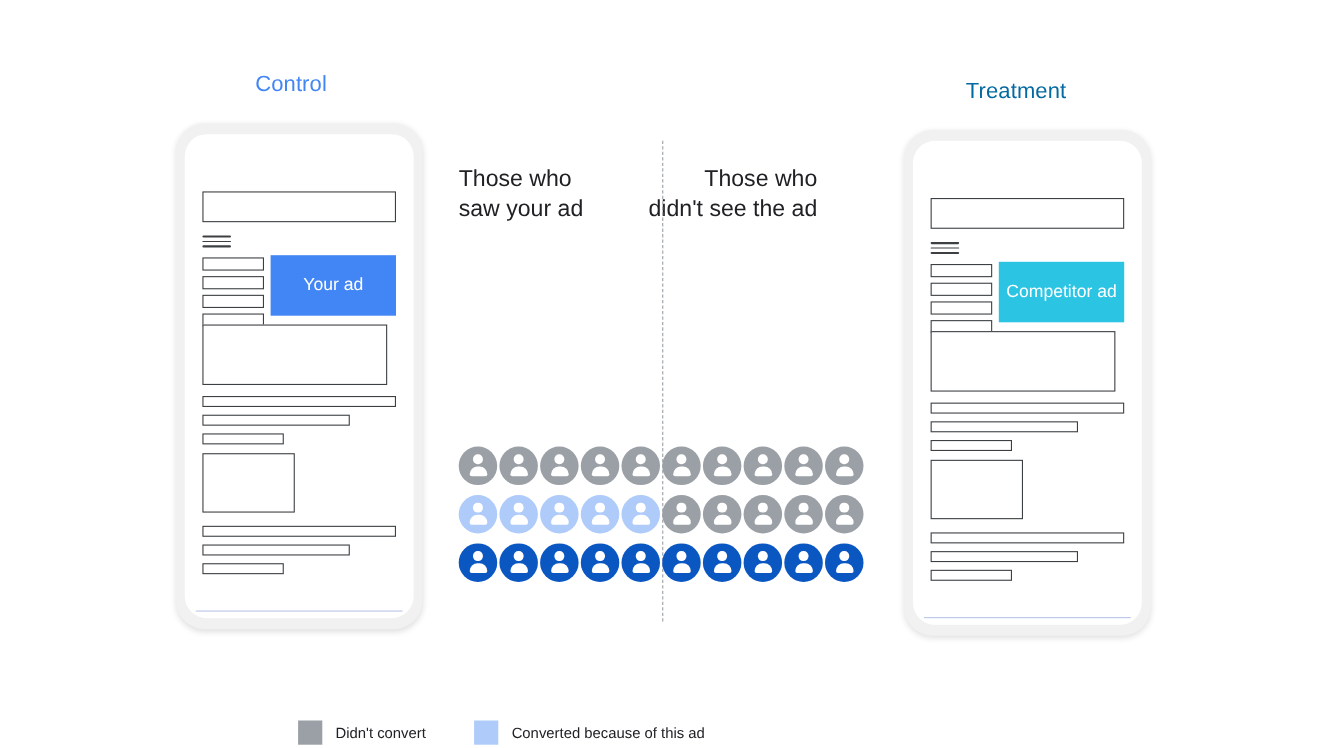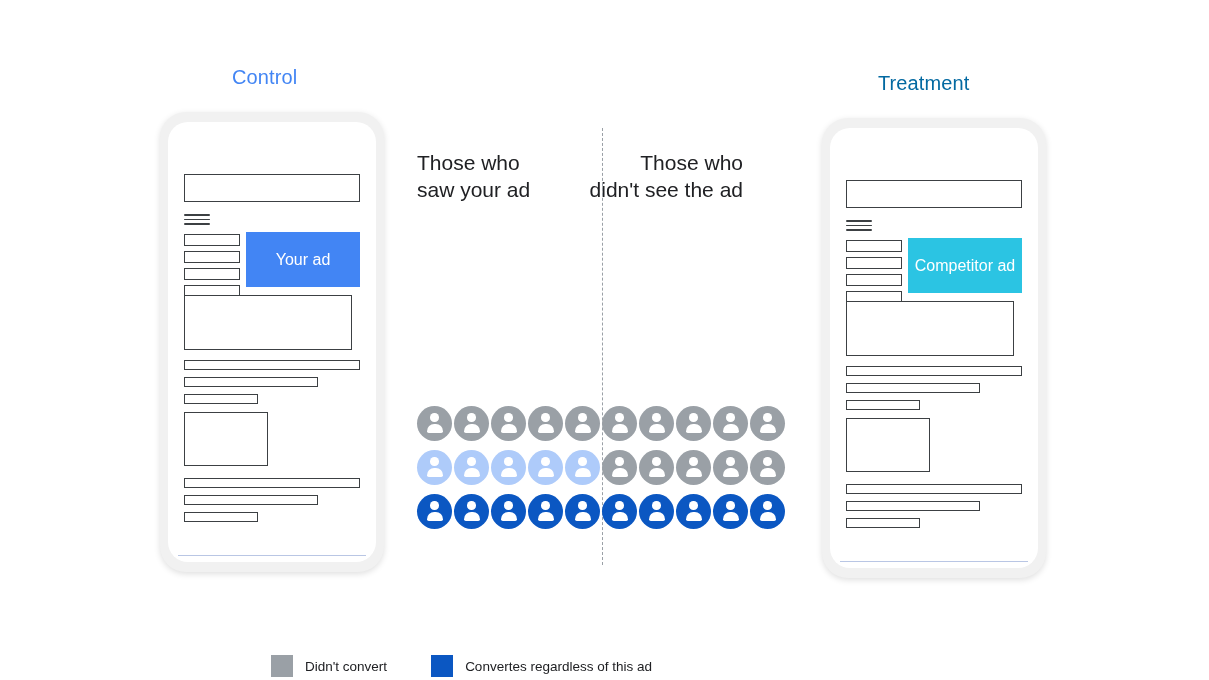--- a/index.html
+++ b/index.html
@@ -374,18 +374,18 @@
       <div class="screen-baseline"></div>
     </div>
   </div>
 
   <div id="legend">
       <div class="legend-item">
         <div class="legend-swatch" style="background: rgb(154, 160, 166);"></div>
         <div class="legend-label">Didn't convert</div>
       </div>
       <div class="legend-item">
-        <div class="legend-swatch" style="background: rgb(11, 87, 194);"></div>
-        <div class="legend-label">Convertes regardless of this ad</div>
+        <div class="legend-swatch" style="background: rgb(174, 203, 250);"></div>
+        <div class="legend-label">Converted because of this ad</div>
       </div>
     </div>
 
 </div>
 
 </body></html>

